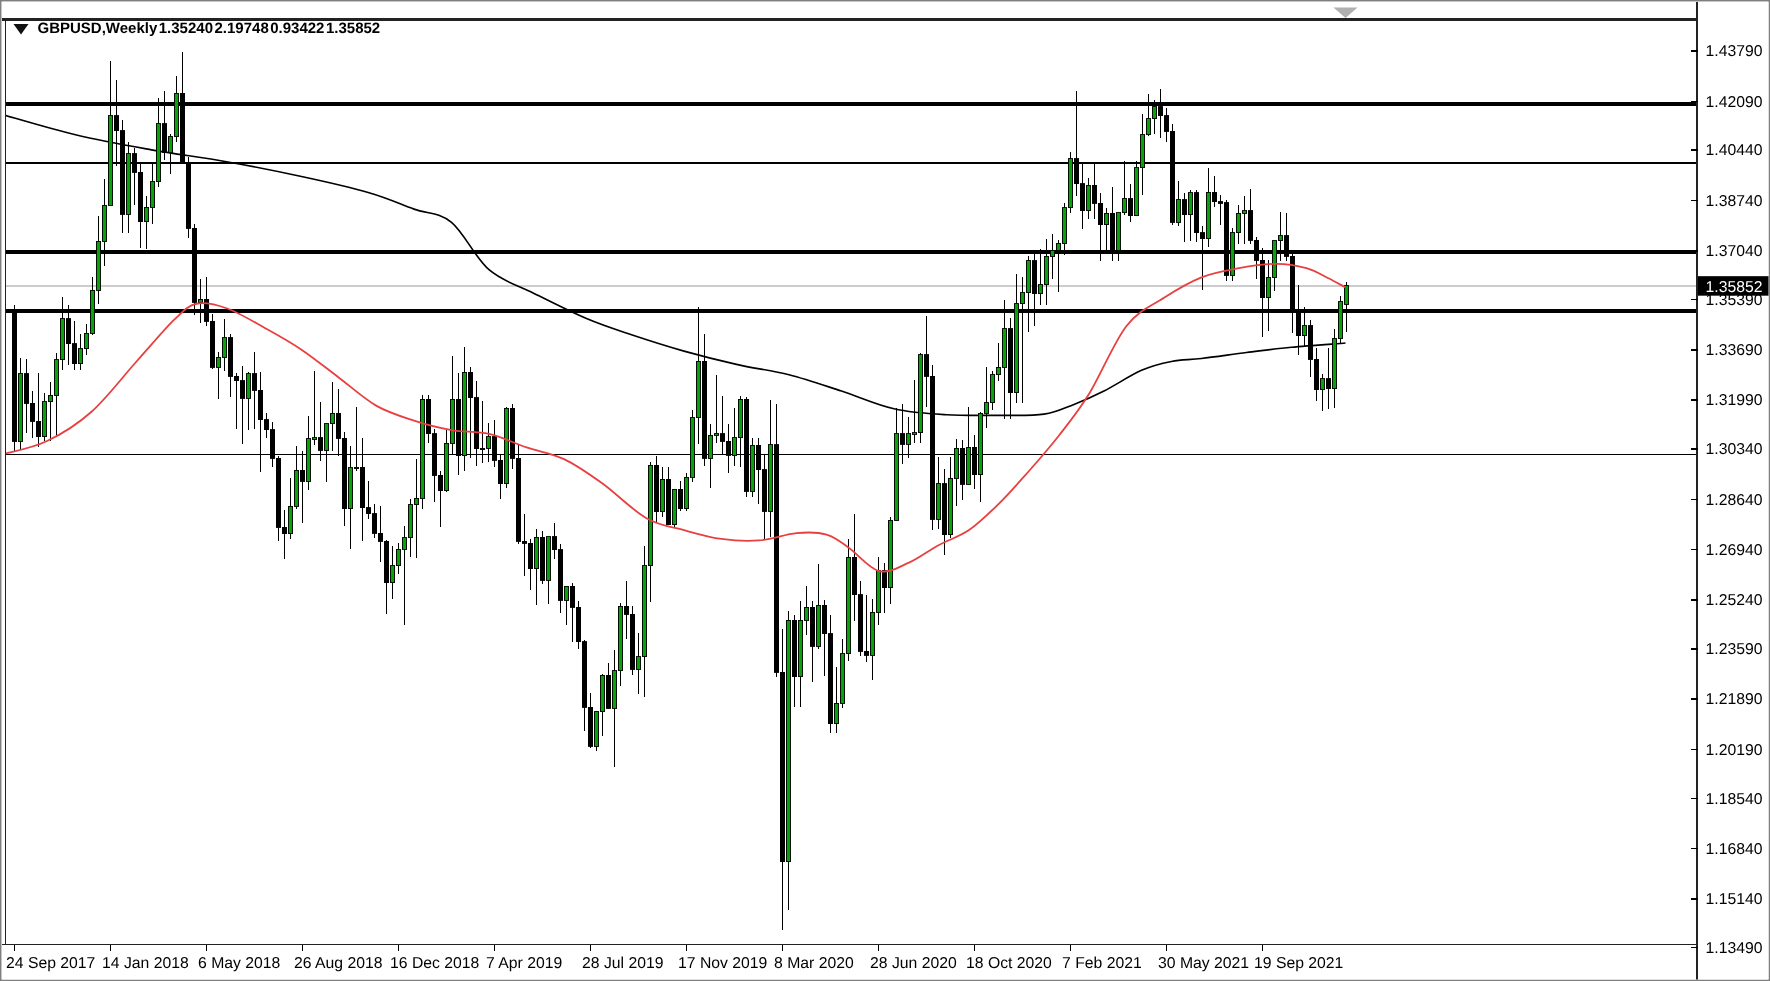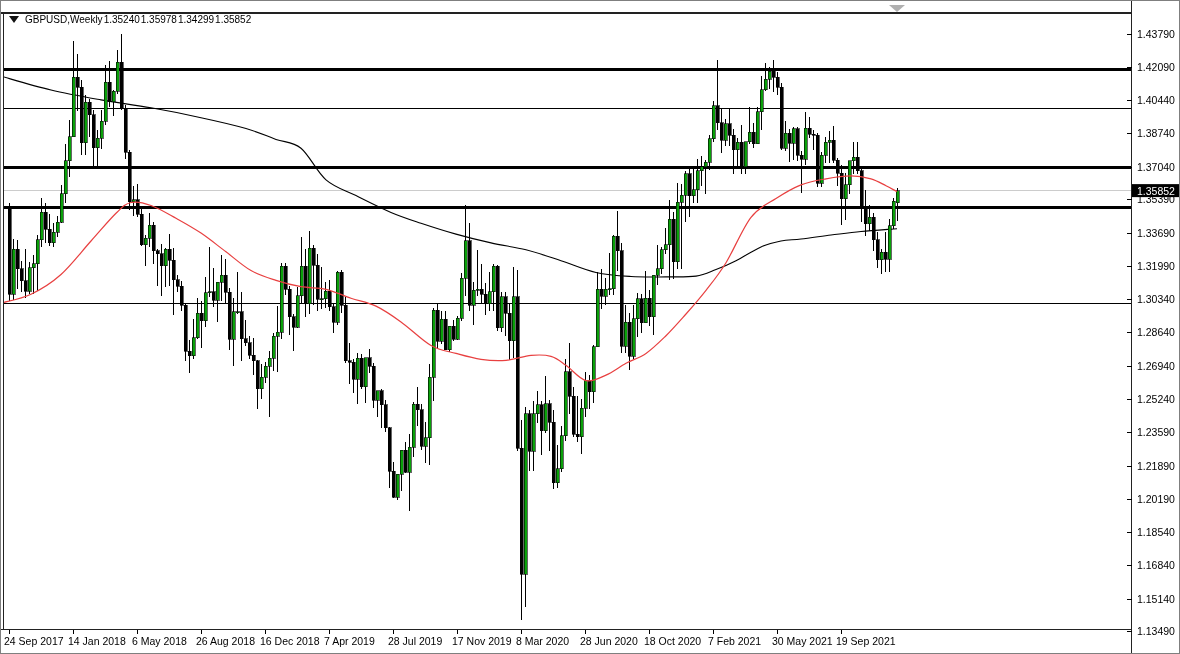--- a/index.html
+++ b/index.html
@@ -1,35 +1,35 @@
 <!DOCTYPE html>
 <html><head>
 <meta charset="utf-8">
 <style>
   html,body{margin:0;padding:0;background:#fff;}
   #screen{position:relative;width:1180px;height:654px;background:#ffffff;
           border:1px solid #7f7f7f;box-sizing:border-box;overflow:hidden;
           font-family:"Liberation Sans","DejaVu Sans",sans-serif;}
   #chart-svg{position:absolute;left:0;top:0;}
   #title-bar{position:absolute;left:8px;top:13px;display:flex;align-items:center;
-             font-size:10px;font-weight:normal;color:#000;white-space:pre;z-index:5;}
+             font-size:10px;font-weight:bold;color:#000;white-space:pre;z-index:5;}
   #sym-tri{width:0;height:0;border-left:5px solid transparent;border-right:5px solid transparent;
            border-top:7px solid #111;margin-right:6px;display:inline-block;}
   .tnum{margin-left:1px;}
 </style>
 </head>
 <body>
 
 <div id="screen">
   <div id="title-bar">
     <span id="sym-tri"></span>
     <span>GBPUSD,Weekly</span>
     <span class="tnum">1.35240</span>
-    <span class="tnum">1.35978</span>
-    <span class="tnum">1.34299</span>
+    <span class="tnum">2.19748</span>
+    <span class="tnum">0.93422</span>
     <span class="tnum">1.35852</span>
   </div>
   <svg id="chart-svg" width="1180" height="654" viewBox="0 0 1180 654">
       <rect x="0" y="0" width="1180" height="654" fill="#ffffff"></rect>
       <defs>
         <clipPath id="plot">
           <rect x="3" y="10" width="1127" height="618"></rect>
         </clipPath>
       </defs>
       <g clip-path="url(#plot)">

